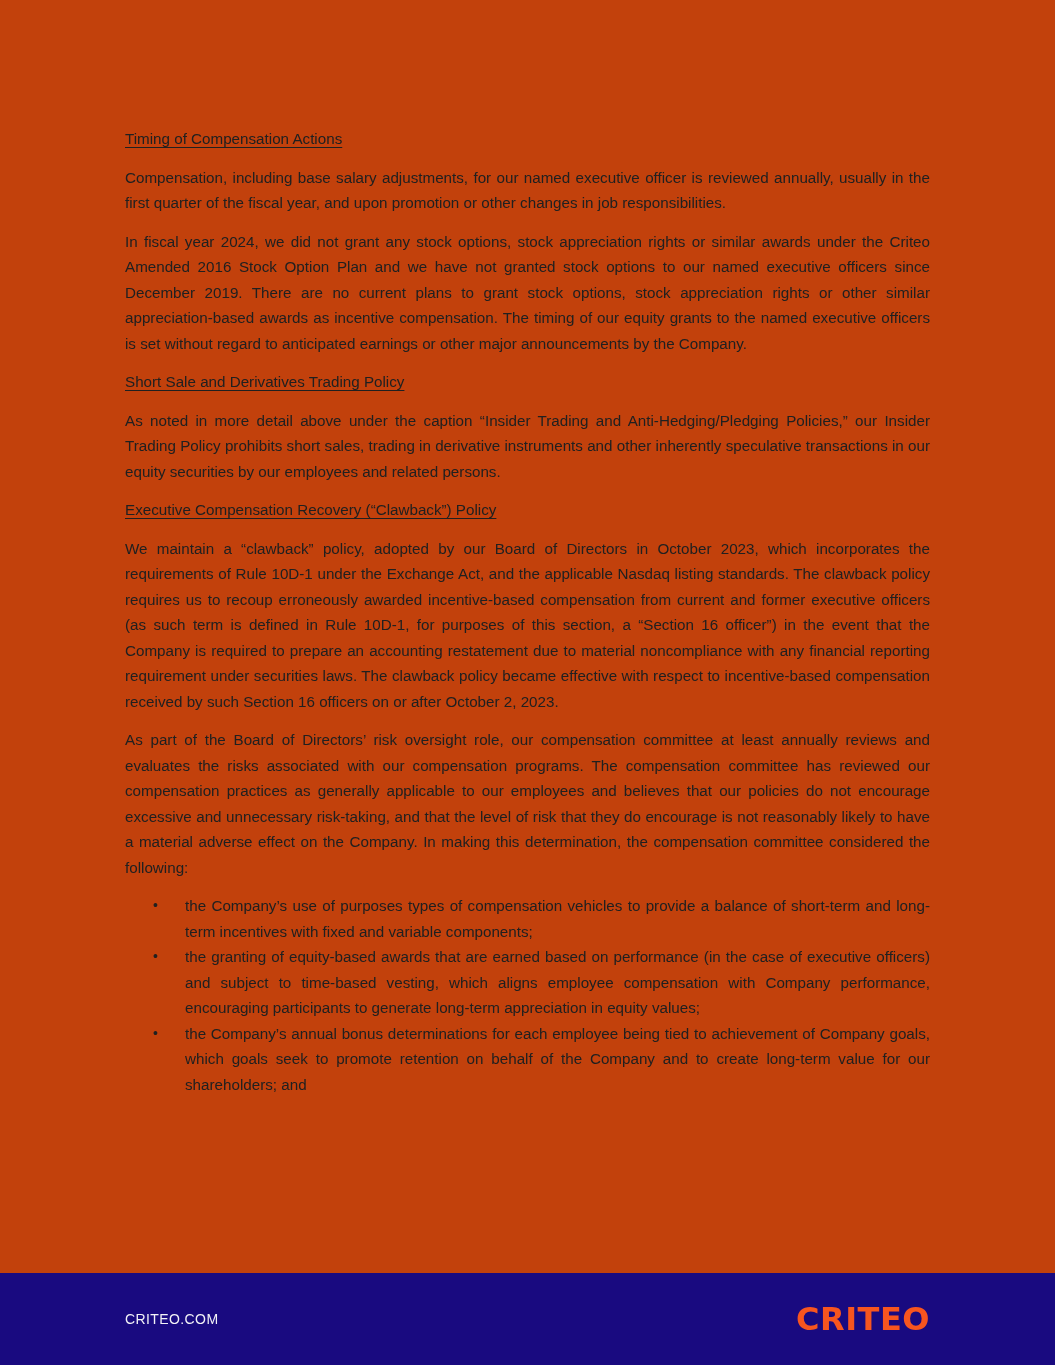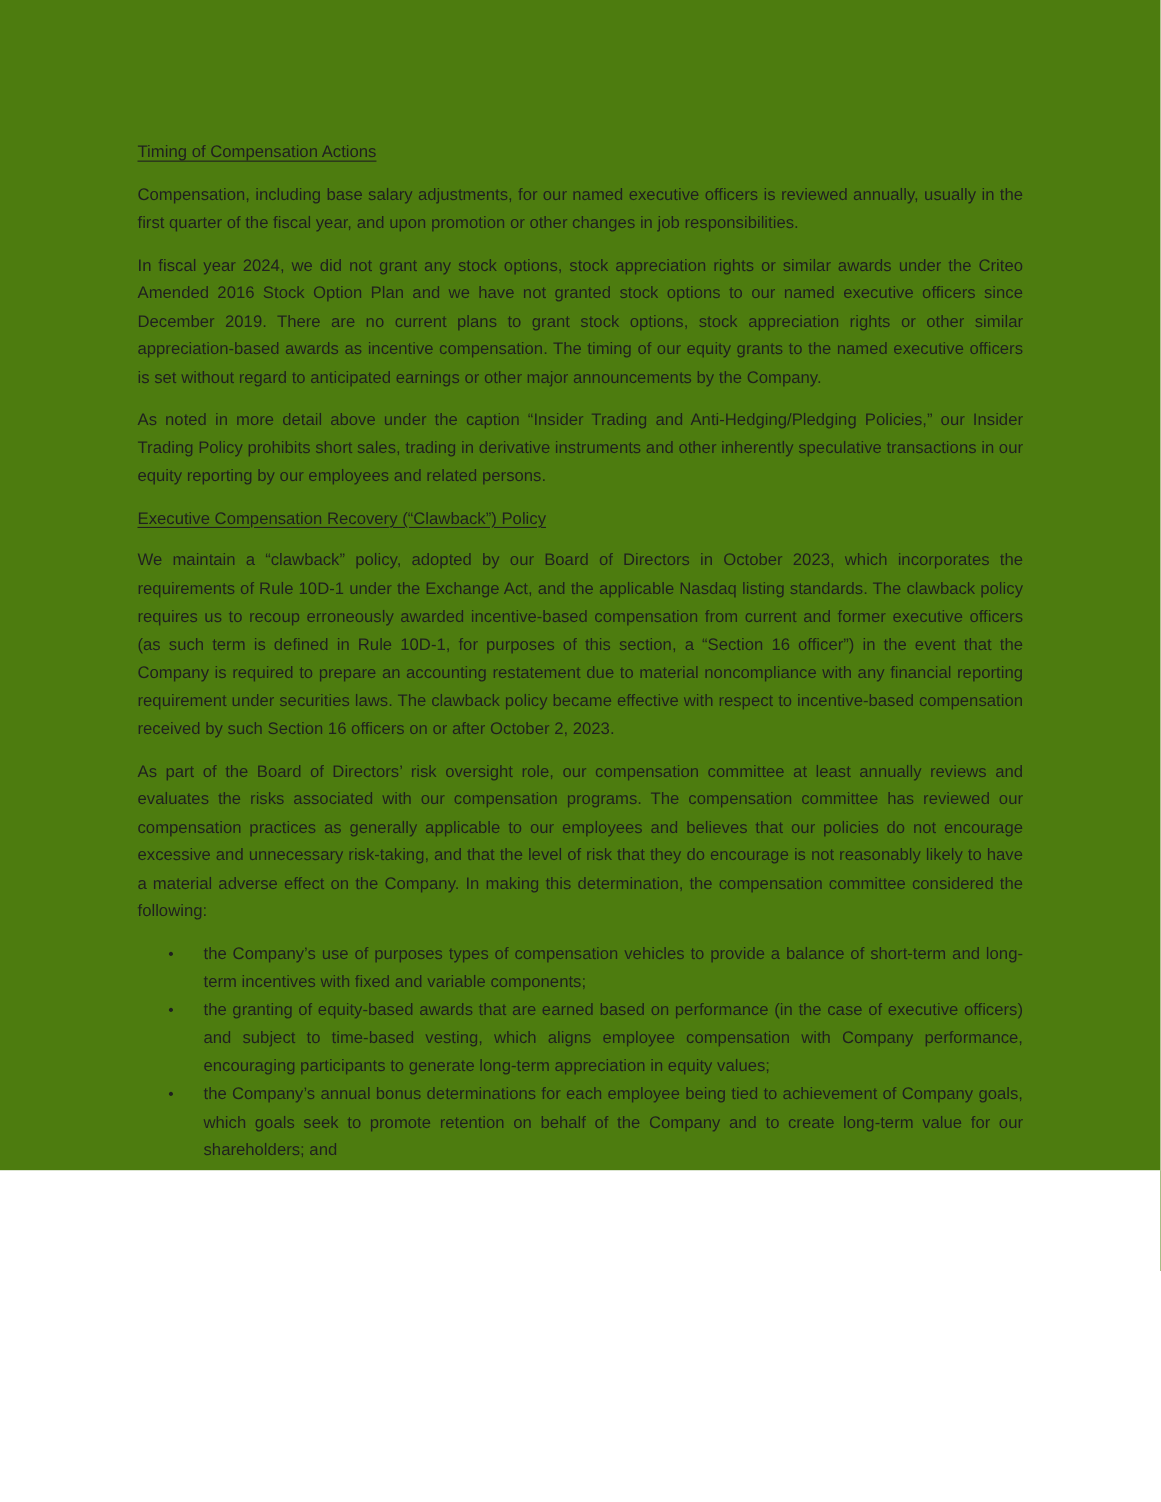--- a/index.html
+++ b/index.html
@@ -3,22 +3,22 @@
 <meta charset="utf-8">
 <style>
   :root{
     --footer-bg:#190A80;
     --logo-orange:#F7551F;
     --body-text:#202020;
   }
   html,body{margin:0;padding:0;background:#ffffff;}
   .page{
     position:relative;
-    width:1055px;height:1064px;
-    background:#4d7c0f;
+    width:1055px;height:1365px;
+    background:#c2410c;
     font-family:"Liberation Sans",sans-serif;
     color:var(--body-text);
     overflow:hidden;
   }
   .content{
     position:absolute;
     left:125px;top:126px;
     width:805px;
     font-size:15.2px;
     line-height:25.5px;
@@ -77,25 +77,26 @@
   }
 </style>
 </head>
 <body>
 
 <div class="page">
 
   <main class="content">
 
     <h2 class="section">Timing of Compensation Actions</h2>
-    <p>Compensation, including base salary adjustments, for our named executive officers is reviewed annually, usually in the first quarter of the fiscal year, and upon promotion or other changes in job responsibilities.</p>
+    <p>Compensation, including base salary adjustments, for our named executive officer is reviewed annually, usually in the first quarter of the fiscal year, and upon promotion or other changes in job responsibilities.</p>
 
     <p>In fiscal year 2024, we did not grant any stock options, stock appreciation rights or similar awards under the Criteo Amended 2016 Stock Option Plan and we have not granted stock options to our named executive officers since December 2019. There are no current plans to grant stock options, stock appreciation rights or other similar appreciation-based awards as incentive compensation. The timing of our equity grants to the named executive officers is set without regard to anticipated earnings or other major announcements by the Company.</p>
 
-    <p>As noted in more detail above under the caption “Insider Trading and Anti-Hedging/Pledging Policies,” our Insider Trading Policy prohibits short sales, trading in derivative instruments and other inherently speculative transactions in our equity reporting by our employees and related persons.</p>
+    <h2 class="section">Short Sale and Derivatives Trading Policy</h2>
+    <p>As noted in more detail above under the caption “Insider Trading and Anti-Hedging/Pledging Policies,” our Insider Trading Policy prohibits short sales, trading in derivative instruments and other inherently speculative transactions in our equity securities by our employees and related persons.</p>
 
     <h2 class="section">Executive Compensation Recovery (“Clawback”) Policy</h2>
     <p>We maintain a “clawback” policy, adopted by our Board of Directors in October 2023, which incorporates the requirements of Rule 10D-1 under the Exchange Act, and the applicable Nasdaq listing standards. The clawback policy requires us to recoup erroneously awarded incentive-based compensation from current and former executive officers (as such term is defined in Rule 10D-1, for purposes of this section, a “Section 16 officer”) in the event that the Company is required to prepare an accounting restatement due to material noncompliance with any financial reporting requirement under securities laws. The clawback policy became effective with respect to incentive-based compensation received by such Section 16 officers on or after October 2, 2023.</p>
 
     <p>As part of the Board of Directors’ risk oversight role, our compensation committee at least annually reviews and evaluates the risks associated with our compensation programs. The compensation committee has reviewed our compensation practices as generally applicable to our employees and believes that our policies do not encourage excessive and unnecessary risk-taking, and that the level of risk that they do encourage is not reasonably likely to have a material adverse effect on the Company. In making this determination, the compensation committee considered the following:</p>
 
     <div class="bullets">
       <div class="bullet">
         <span class="dot">•</span>
         <span class="txt">the Company’s use of purposes types of compensation vehicles to provide a balance of short-term and long-term incentives with fixed and variable components;</span>
@@ -105,14 +106,18 @@
         <span class="txt">the granting of equity-based awards that are earned based on performance (in the case of executive officers) and subject to time-based vesting, which aligns employee compensation with Company performance, encouraging participants to generate long-term appreciation in equity values;</span>
       </div>
       <div class="bullet">
         <span class="dot">•</span>
         <span class="txt">the Company’s annual bonus determinations for each employee being tied to achievement of Company goals, which goals seek to promote retention on behalf of the Company and to create long-term value for our shareholders; and</span>
       </div>
     </div>
 
   </main>
 
+  <footer class="footer">
+    <span class="site">CRITEO.COM</span>
+    <div class="logo">CRITEO</div>
+  </footer>
 
 </div>
 
 </body></html>

